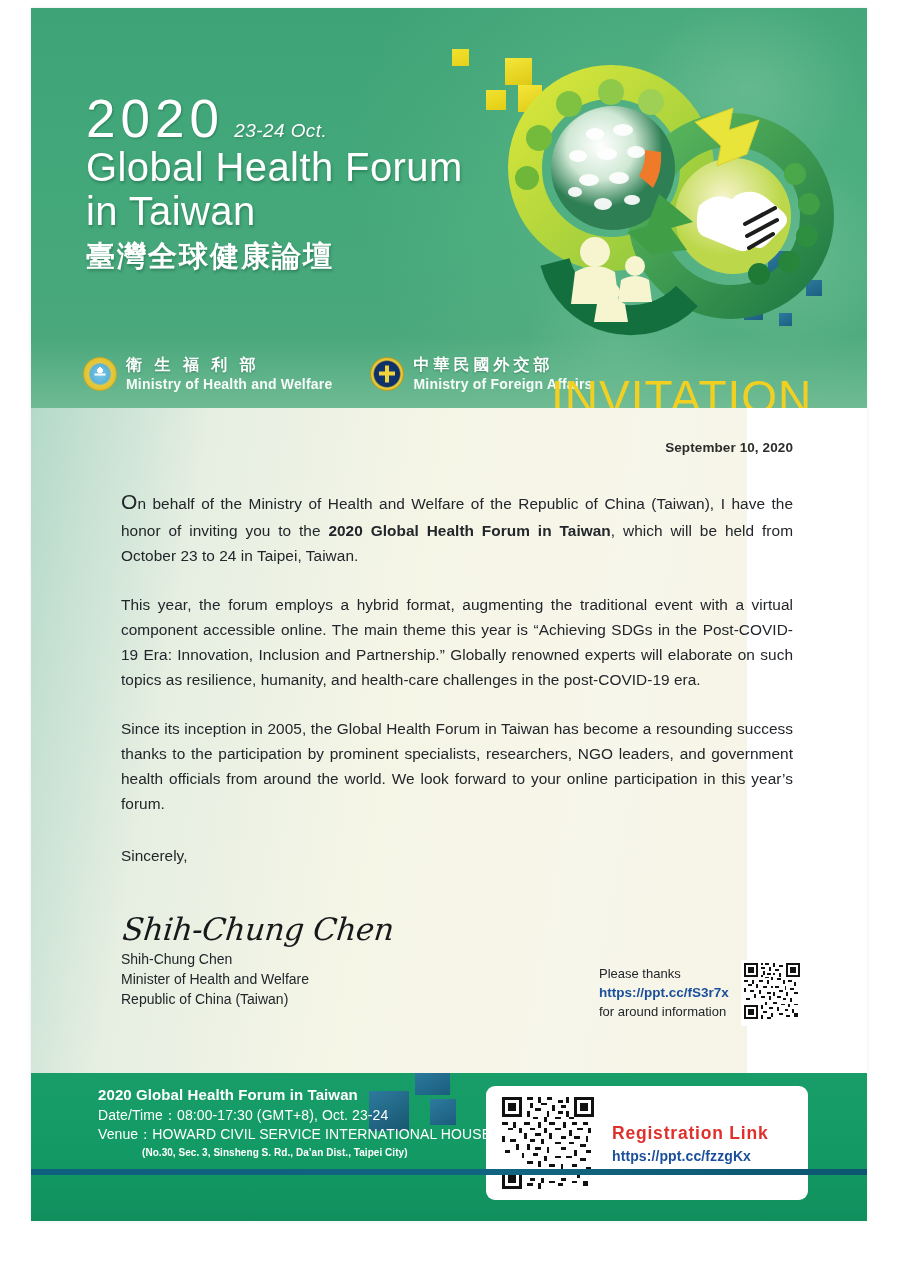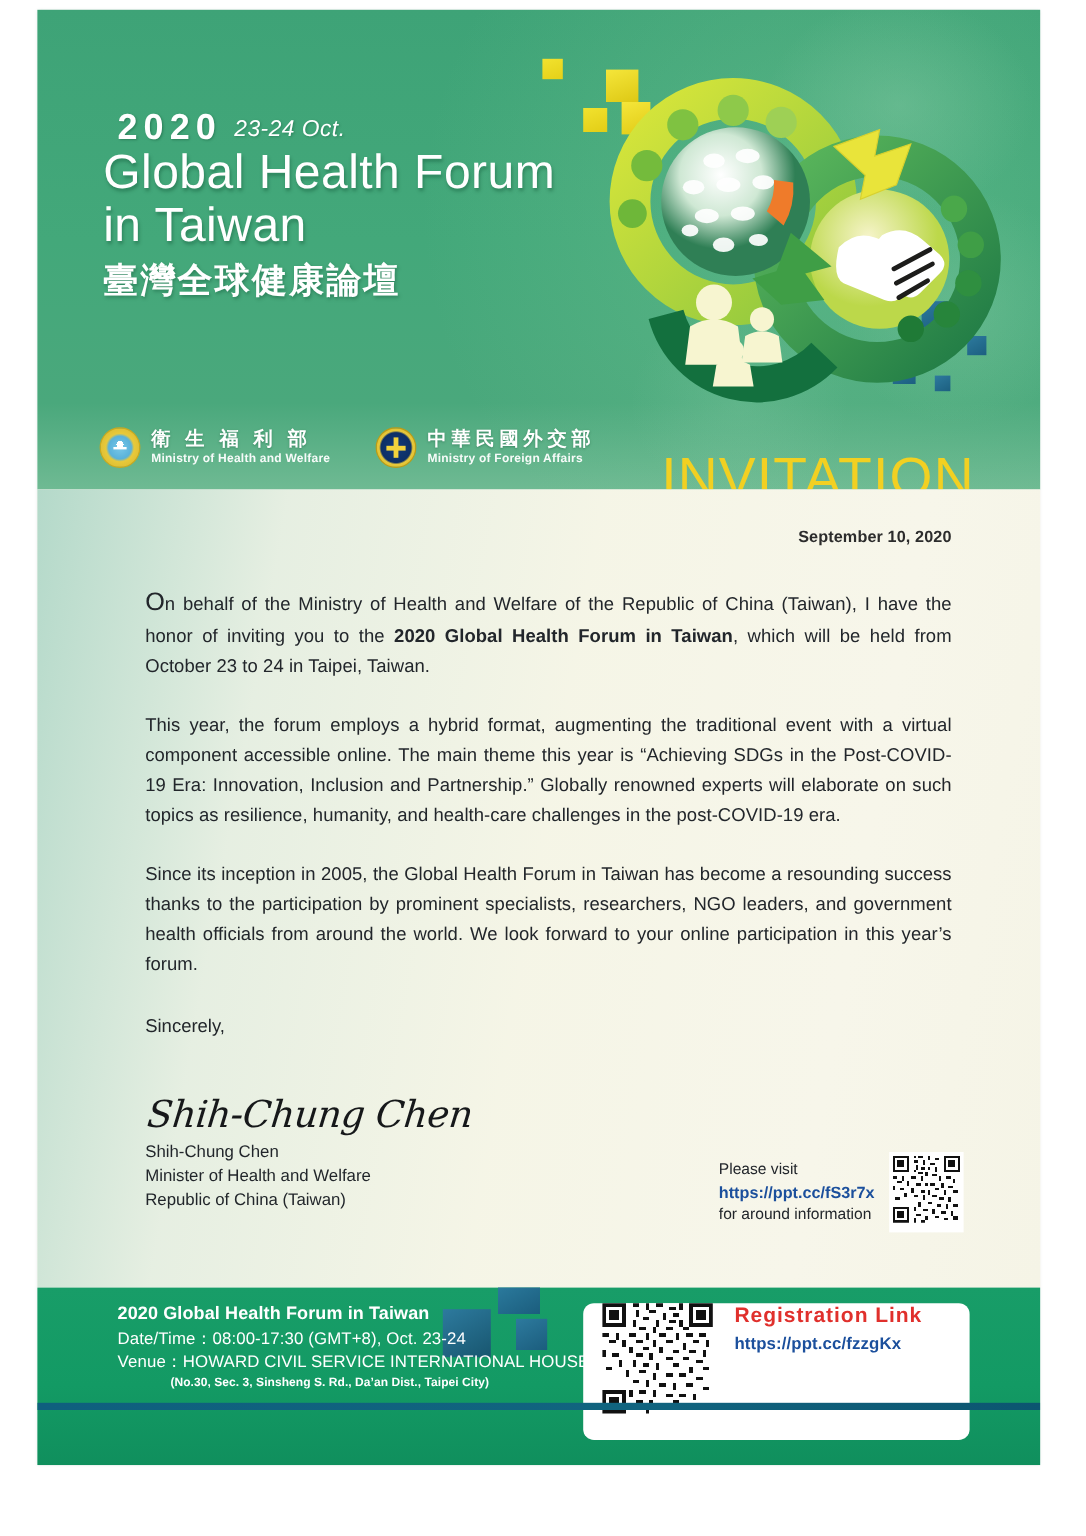--- a/index.html
+++ b/index.html
@@ -59,24 +59,23 @@
   .sq-b2 { left: 775px; top: 272px; width: 16px; height: 16px;
            background: linear-gradient(150deg,#2d7a9e,#1c5f80); }
   .sq-b3 { left: 713px; top: 293px; width: 19px; height: 19px;
            background: linear-gradient(150deg,#2d7a9e,#1c5f80); }
   .sq-b4 { left: 748px; top: 305px; width: 13px; height: 13px;
            background: linear-gradient(150deg,#2d7a9e,#1c5f80); }
 
   
   .title-block { position: absolute; left: 55px; top: 84px; color: #ffffff; }
   .t-year {
-    font-size: 30px; font-weight: 700; letter-spacing: 5px;
+    font-size: 53px; font-weight: 400; letter-spacing: 5px;
     line-height: 1; display: inline-block; vertical-align: bottom;
     text-shadow: 1px 1px 2px rgba(0,60,35,.35);
-    margin-left: 12px;
   }
   .t-dates {
     font-size: 19px; font-weight: 400; letter-spacing: .4px;
     display: inline-block; vertical-align: bottom; margin-left: 6px;
     padding-bottom: 3px; text-shadow: 1px 1px 2px rgba(0,60,35,.30); font-style: italic;
   }
   .t-main {
     font-size: 40px; font-weight: 400; line-height: 1.04;
     letter-spacing: .4px; margin-top: 2px;
     text-shadow: 1px 2px 3px rgba(0,60,35,.35);
@@ -111,33 +110,33 @@
   .seal-mofa::after {
     content: ""; position: absolute; left: 50%; top: 50%; transform: translate(-50%,-50%);
     width: 16px; height: 17px;
     background:
       linear-gradient(#f3d33c,#f3d33c) center/4px 17px no-repeat,
       linear-gradient(#f3d33c,#f3d33c) center/16px 4px no-repeat;
   }
   .logo-text { color: #ffffff; }
   .logo-cn { font-size: 16px; font-weight: 700; letter-spacing: 4px; line-height: 1.1;
              text-shadow: 0 1px 2px rgba(0,60,35,.35); }
-  .logo-en { font-size: 10px; font-weight: 700; letter-spacing: .2px; margin-top: 2px;
+  .logo-en { font-size: 14px; font-weight: 700; letter-spacing: .2px; margin-top: 2px;
              opacity: .95; }
 
   
   .invitation-word {
     position: absolute; left: 520px; top: 362px;
     font-size: 46px; font-weight: 400; letter-spacing: 1px;
     color: #f2d022; white-space: nowrap;
   }
 
   
   .body-area {
-    position: absolute; left: 0; top: 400px; width: 836px; height: 665px;
+    position: absolute; left: 0; top: 400px; width: 716px; height: 665px;
     background:
       linear-gradient(100deg, rgba(168,212,196,.85) 0%, rgba(216,233,219,.55) 22%,
                       rgba(245,245,230,.9) 50%, #f7f6ea 78%, #f5f4e6 100%),
       #f7f6ea;
   }
   .body-inner { position: absolute; left: 90px; top: 32px; width: 672px; }
 
   .letter-date {
     text-align: right; font-size: 13.5px; font-weight: 700;
     color: #2c2c2c; margin-bottom: 30px; letter-spacing: .1px;
@@ -188,21 +187,21 @@
            background: linear-gradient(150deg,#2d7a9e,#1b5d7d); }
 
   .footer-info { position: absolute; left: 67px; top: 13px; color: #ffffff; }
   .f-title { font-size: 15px; font-weight: 700; letter-spacing: .1px; margin-bottom: 3px; }
   .f-line { font-size: 14px; font-weight: 400; line-height: 1.34; letter-spacing: .1px; }
   .f-addr { font-size: 10px; font-weight: 700; margin-top: 3px; margin-left: 44px; letter-spacing: .05px; }
 
   .reg-card {
     position: absolute; left: 455px; top: 13px;
     width: 322px; height: 114px; background: #ffffff; border-radius: 9px;
-    display: flex; gap: 18px; padding: 0 16px;
+    display: flex; align-items: center; gap: 18px; padding: 0 16px;
   }
   .reg-qr { width: 92px; height: 92px; flex: 0 0 auto; }
   .reg-title { font-size: 17.5px; font-weight: 700; color: #e0302c; letter-spacing: .8px; margin-bottom: 4px; }
   .reg-url { font-size: 14px; font-weight: 700; color: #1b4f9c; letter-spacing: .1px; }
 </style>
 </head>
 <body>
 
 <div class="page">
 
@@ -354,21 +353,21 @@
       <div class="signature">Shih-Chung Chen</div>
       <div class="sig-lines">
         <div>Shih-Chung Chen</div>
         <div>Minister of Health and Welfare</div>
         <div>Republic of China (Taiwan)</div>
       </div>
     </div>
 
     <div class="visit-block">
       <div class="visit-text">
-        <div>Please visit</div>
+        <div>Please thanks</div>
         <div class="visit-url">https://ppt.cc/fS3r7x</div>
         <div>for around information</div>
       </div>
       <div class="qr">
         <svg class="qr-sm" viewBox="0 0 29 29" shape-rendering="crispEdges">
           <rect width="29" height="29" fill="#fff"></rect>
           <g fill="#111">
             <path d="M0 0h7v7H0z M1 1v5h5V1z M2 2h3v3H2z"></path>
             <path d="M22 0h7v7h-7z M23 1v5h5V1z M24 2h3v3h-3z"></path>
             <path d="M0 22h7v7H0z M1 23v5h5v-5z M2 24h3v3H2z"></path>

